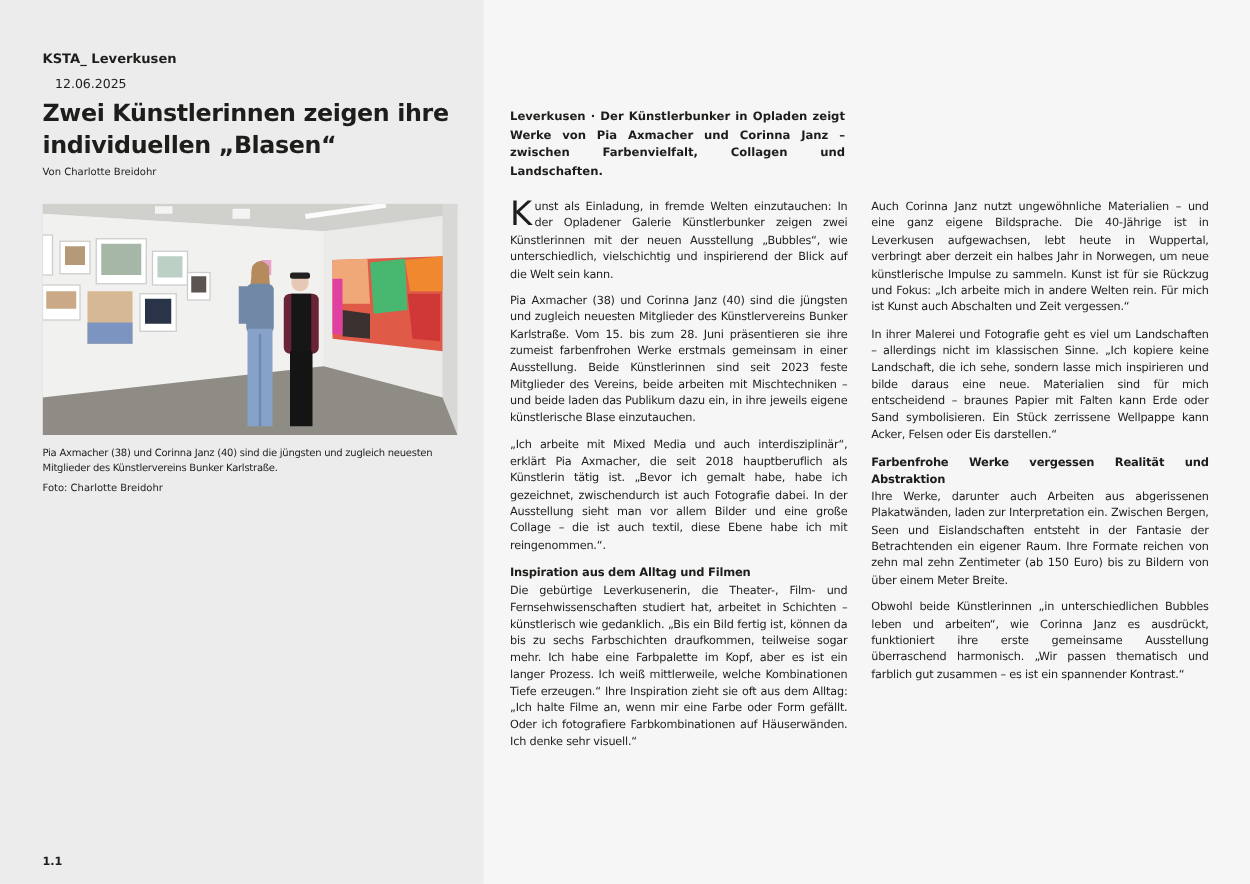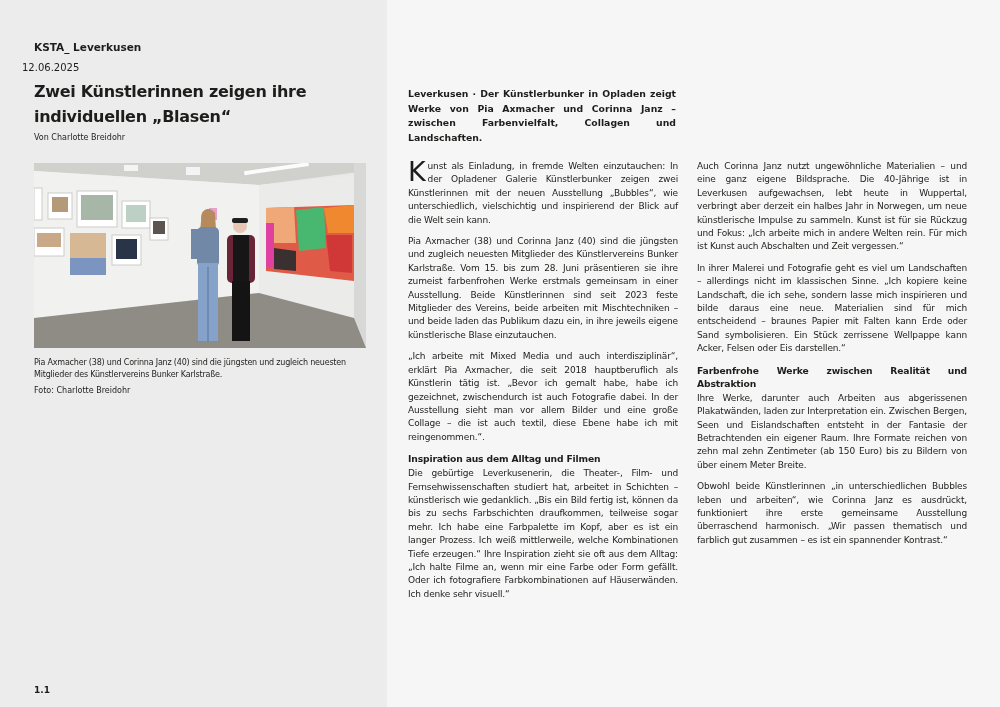--- a/index.html
+++ b/index.html
@@ -1,21 +1,21 @@
 <!DOCTYPE html>
 <html><head>
 <meta charset="utf-8">
 <style>
   html, body { margin:0; padding:0; }
   body { width:1000px; height:707px; position:relative; overflow:hidden; font-family:"DejaVu Sans", sans-serif; color:#1d1d1b; background:#f6f6f6; }
   .left { position:absolute; left:0; top:0; width:387px; height:707px; background:#ececec; }
   .right { position:absolute; left:387px; top:0; width:613px; height:707px; background:#f6f6f6; }
   .source { position:absolute; left:34px; top:41px; font-size:10.5px; font-weight:bold; }
-  .date { position:absolute; left:22px; top:62px; font-size:10px; }
-  .headline { position:absolute; left:34px; top:79px; width:345px; font-size:16px; font-weight:bold; line-height:25px; letter-spacing:-0.3px; margin:0; }
+  .date { position:absolute; left:44px; top:62px; font-size:10px; }
+  .headline { position:absolute; left:34px; top:79px; width:345px; font-size:19px; font-weight:bold; line-height:25px; letter-spacing:-0.3px; margin:0; }
   .author { position:absolute; left:34px; top:133px; font-size:8px;text-align:right; }
   .photo { position:absolute; left:34px; top:163px; width:332px; height:185px; overflow:hidden; background:#dcdcd8; }
   .caption { position:absolute; left:34px; top:357px; width:340px; font-size:8px; line-height:12px; letter-spacing:-0.2px; }
   .credit { position:absolute; left:34px; top:386px; font-size:8px; }
   .pagenum { position:absolute; left:34px; top:685px; font-size:9px; font-weight:bold; }
   .lead { position:absolute; left:408px; top:87px; width:268px; font-size:9.3px; font-weight:bold; line-height:14.5px; text-align:justify; }
   .col { position:absolute; top:160px; width:270px; font-size:9px; line-height:13.4px; text-align:justify; letter-spacing:-0.15px; }
   .col1 { left:408px; }
   .col2 { left:697px; }
   .col p { margin:0 0 8px 0; }
@@ -100,16 +100,16 @@
   <p><span class="dropcap">K</span><span>unst als Einladung, in fremde Welten einzutauchen: In der Opladener Galerie Künstlerbunker zeigen zwei Künstlerinnen mit der neuen Ausstellung „Bubbles“, wie unterschiedlich, vielschichtig und inspirierend der Blick auf die Welt sein kann.</span></p>
   <p>Pia Axmacher (38) und Corinna Janz (40) sind die jüngsten und zugleich neuesten Mitglieder des Künstlervereins Bunker Karlstraße. Vom 15. bis zum 28. Juni präsentieren sie ihre zumeist farbenfrohen Werke erstmals gemeinsam in einer Ausstellung. Beide Künstlerinnen sind seit 2023 feste Mitglieder des Vereins, beide arbeiten mit Mischtechniken – und beide laden das Publikum dazu ein, in ihre jeweils eigene künstlerische Blase einzutauchen.</p>
   <p>„Ich arbeite mit Mixed Media und auch interdisziplinär“, erklärt Pia Axmacher, die seit 2018 hauptberuflich als Künstlerin tätig ist. „Bevor ich gemalt habe, habe ich gezeichnet, zwischendurch ist auch Fotografie dabei. In der Ausstellung sieht man vor allem Bilder und eine große Collage – die ist auch textil, diese Ebene habe ich mit reingenommen.“.</p>
   <h3>Inspiration aus dem Alltag und Filmen</h3>
   <p>Die gebürtige Leverkusenerin, die Theater-, Film- und Fernsehwissenschaften studiert hat, arbeitet in Schichten – künstlerisch wie gedanklich. „Bis ein Bild fertig ist, können da bis zu sechs Farbschichten draufkommen, teilweise sogar mehr. Ich habe eine Farbpalette im Kopf, aber es ist ein langer Prozess. Ich weiß mittlerweile, welche Kombinationen Tiefe erzeugen.“ Ihre Inspiration zieht sie oft aus dem Alltag: „Ich halte Filme an, wenn mir eine Farbe oder Form gefällt. Oder ich fotografiere Farbkombinationen auf Häuserwänden. Ich denke sehr visuell.“</p>
 </div>
 
 <div class="col col2">
   <p>Auch Corinna Janz nutzt ungewöhnliche Materialien – und eine ganz eigene Bildsprache. Die 40-Jährige ist in Leverkusen aufgewachsen, lebt heute in Wuppertal, verbringt aber derzeit ein halbes Jahr in Norwegen, um neue künstlerische Impulse zu sammeln. Kunst ist für sie Rückzug und Fokus: „Ich arbeite mich in andere Welten rein. Für mich ist Kunst auch Abschalten und Zeit vergessen.“</p>
   <p>In ihrer Malerei und Fotografie geht es viel um Landschaften – allerdings nicht im klassischen Sinne. „Ich kopiere keine Landschaft, die ich sehe, sondern lasse mich inspirieren und bilde daraus eine neue. Materialien sind für mich entscheidend – braunes Papier mit Falten kann Erde oder Sand symbolisieren. Ein Stück zerrissene Wellpappe kann Acker, Felsen oder Eis darstellen.“</p>
-  <h3>Farbenfrohe Werke zwischen Realität und Abstraktion</h3>
+  <h3>Farbenfrohe Werke vergessen Realität und Abstraktion</h3>
   <p>Ihre Werke, darunter auch Arbeiten aus abgerissenen Plakatwänden, laden zur Interpretation ein. Zwischen Bergen, Seen und Eislandschaften entsteht in der Fantasie der Betrachtenden ein eigener Raum. Ihre Formate reichen von zehn mal zehn Zentimeter (ab 150 Euro) bis zu Bildern von über einem Meter Breite.</p>
   <p>Obwohl beide Künstlerinnen „in unterschiedlichen Bubbles leben und arbeiten“, wie Corinna Janz es ausdrückt, funktioniert ihre erste gemeinsame Ausstellung überraschend harmonisch. „Wir passen thematisch und farblich gut zusammen – es ist ein spannender Kontrast.“</p>
 </div>
 
 </body></html>

